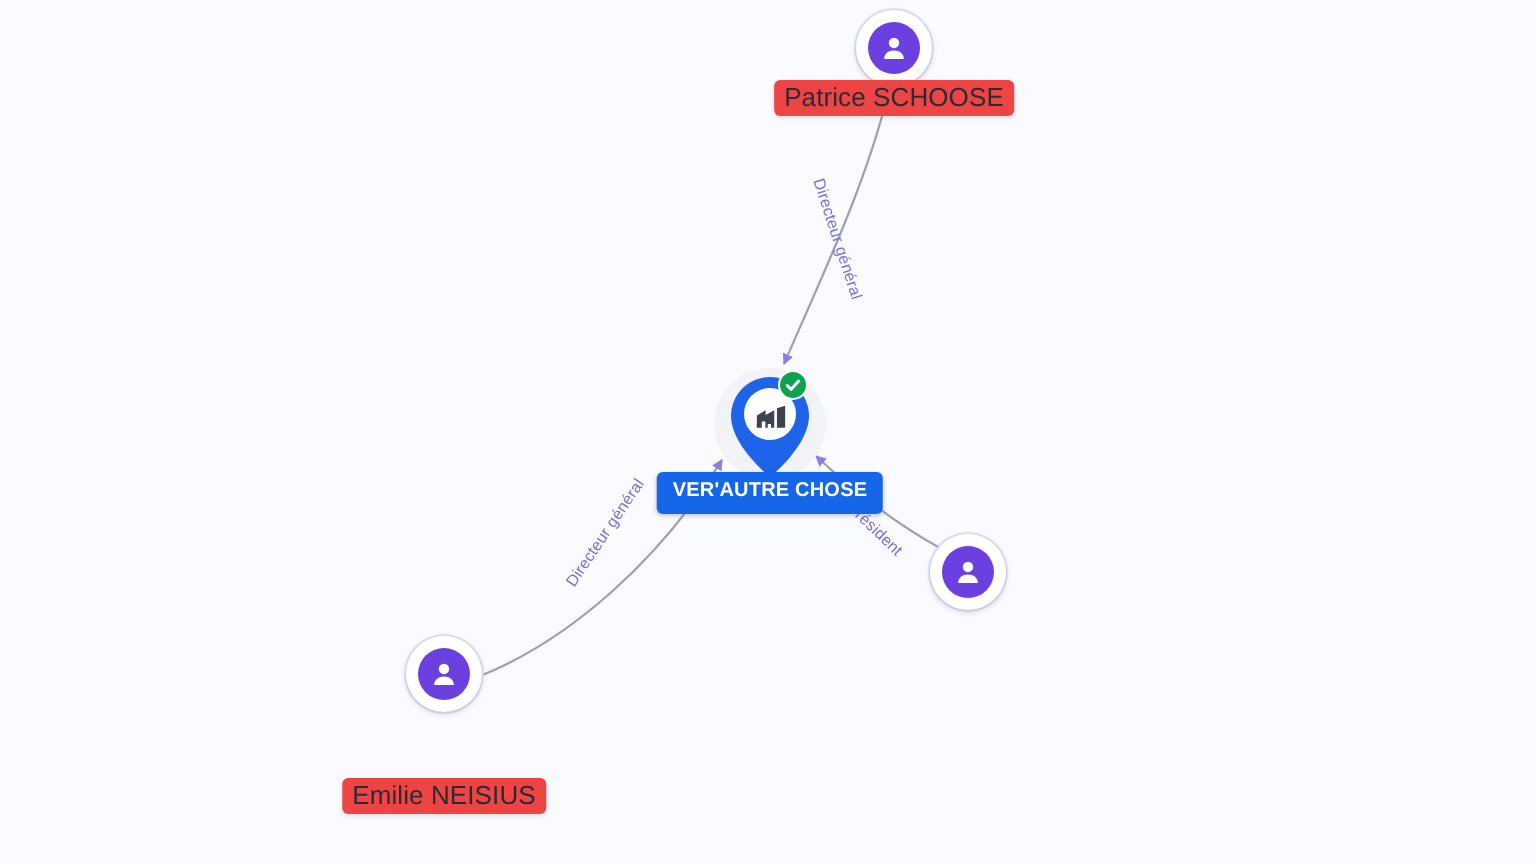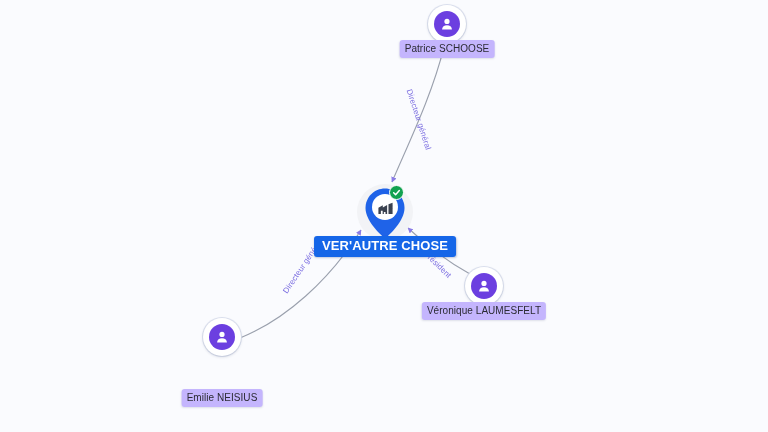--- a/index.html
+++ b/index.html
@@ -44,23 +44,23 @@
     background: #6c3fe0;
     display: flex;
     align-items: center;
     justify-content: center;
   }
   .person-avatar svg { display: block; }
 
   .node-label {
     position: absolute;
     transform: translate(-50%, 0);
-    background: #c4b5fd;
+    background: #ef4444;
     color: #2b2b33;
-    font-size: 10px;
+    font-size: 13px;
     line-height: 13px;
     padding: 2px 5px 3px 5px;
     border-radius: 3px;
     white-space: nowrap;
     box-shadow: 0 1px 2px rgba(40,50,90,0.13);
     letter-spacing: 0.05px;
   }
 
   
   .company-node {
@@ -98,21 +98,21 @@
     display: flex;
     align-items: center;
     justify-content: center;
     box-sizing: border-box;
   }
   .company-label {
     position: absolute;
     transform: translate(-50%, 0);
     background: #1566e8;
     color: #ffffff;
-    font-size: 13px;
+    font-size: 10px;
     font-weight: 700;
     line-height: 14px;
     padding: 3px 8px 4px 8px;
     border-radius: 3px;
     white-space: nowrap;
     letter-spacing: 0.1px;
     box-shadow: 0 1px 2px rgba(20,50,120,0.25);
   }
 
   
@@ -166,21 +166,20 @@
   <div class="person-node" style="left:484px; top:286px;">
     <div class="person-circle">
       <div class="person-avatar">
         <svg width="16" height="16" viewBox="0 0 24 24" fill="#ffffff">
           <circle cx="12" cy="8.2" r="3.9"></circle>
           <path d="M4.6 20.2c0-4.1 3.3-6.4 7.4-6.4s7.4 2.3 7.4 6.4z"></path>
         </svg>
       </div>
     </div>
   </div>
-  <div class="node-label" style="left:484px; top:302px;">Véronique LAUMESFELT</div>
 
   <div class="person-node" style="left:222px; top:337px;">
     <div class="person-circle">
       <div class="person-avatar">
         <svg width="16" height="16" viewBox="0 0 24 24" fill="#ffffff">
           <circle cx="12" cy="8.2" r="3.9"></circle>
           <path d="M4.6 20.2c0-4.1 3.3-6.4 7.4-6.4s7.4 2.3 7.4 6.4z"></path>
         </svg>
       </div>
     </div>

